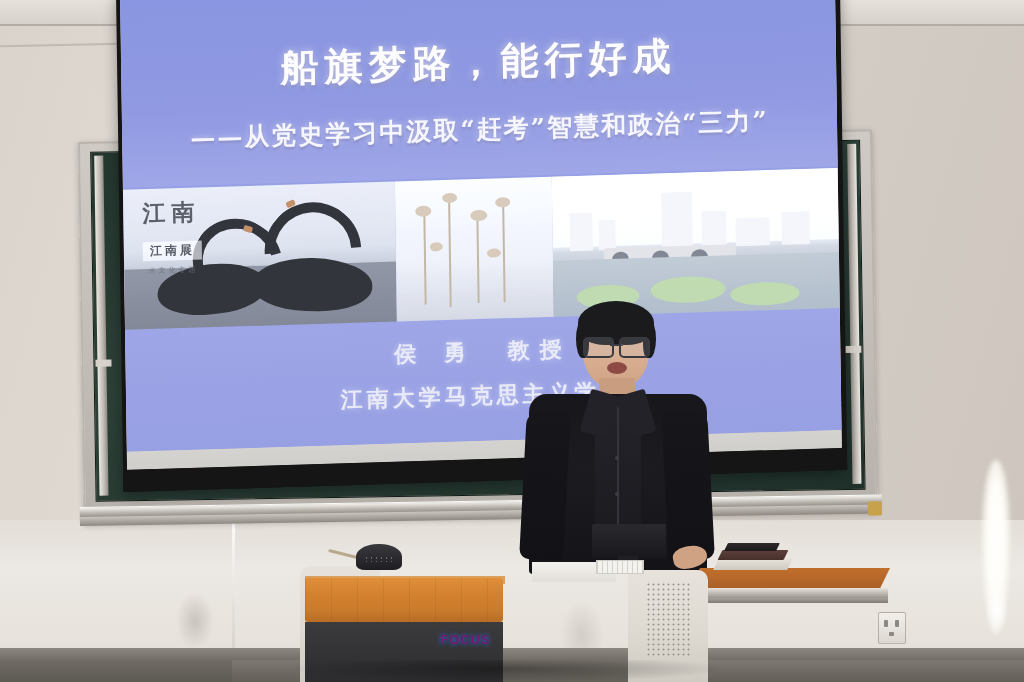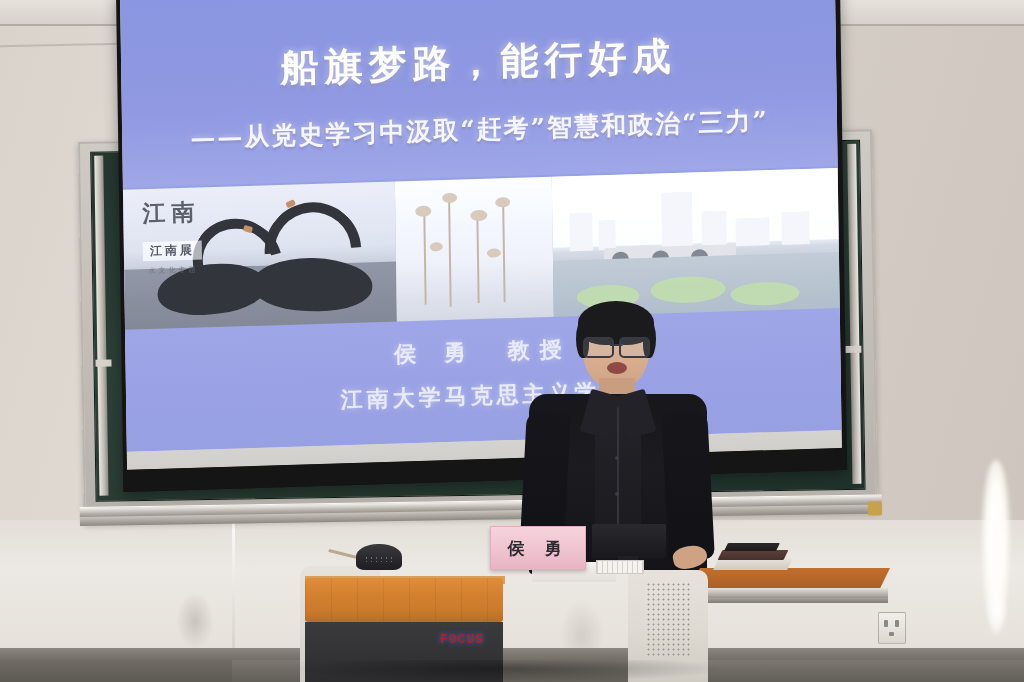--- a/index.html
+++ b/index.html
@@ -336,22 +336,22 @@
   .wood-grain{
     position:absolute;inset:0;opacity:.22;
     background:repeating-linear-gradient(90deg,rgba(90,45,10,.45) 0 1px,rgba(90,45,10,0) 1px 26px);
   }
   .pod-front{
     position:absolute;left:5px;top:74px;width:198px;height:60px;
     background:linear-gradient(180deg,#3b3b3d 0%,#343436 50%,#2c2c2e 100%);
   }
   .focus-logo{
     position:absolute;left:140px;top:84px;
-    font-family:Liberation Mono, monospace;font-weight:bold;font-size:13px;
-    letter-spacing:1px;color:#b91c1c;
+    font-family:Liberation Sans, sans-serif;font-weight:bold;font-size:13px;
+    letter-spacing:1px;color:#701a75;
     text-shadow:0 0 5px rgba(40,120,240,.9);
   }
   .mic-base{
     position:absolute;left:56px;top:-4px;width:46px;height:26px;
     background:linear-gradient(180deg,#3a3a3e,#1e1e22);
     border-radius:48% 48% 20% 20%;
   }
   .mic-grill{
     position:absolute;left:64px;top:8px;width:30px;height:6px;
     background-image:radial-gradient(#6a6a70 0.8px,transparent 1px);background-size:5px 4px;
@@ -567,23 +567,20 @@
 
     <div class="mic-arm"></div>
     <div class="mic-base"></div>
     <div class="mic-grill"></div>
 
     <div class="monitor"></div>
     <div class="monitor-stem"></div>
     <div class="pod-paper"></div>
     <div class="kbd"></div>
 
-    <div class="nameplate">
-      <span>侯 勇</span>
-    </div>
 
     <div class="pod-top"></div>
     <div class="pod-wood">
       <div class="wood-grain"></div>
     </div>
     <div class="pod-front"></div>
     <div class="focus-logo">FOCUS</div>
   </div>
 
   <div class="shadow-under-podium"></div>

